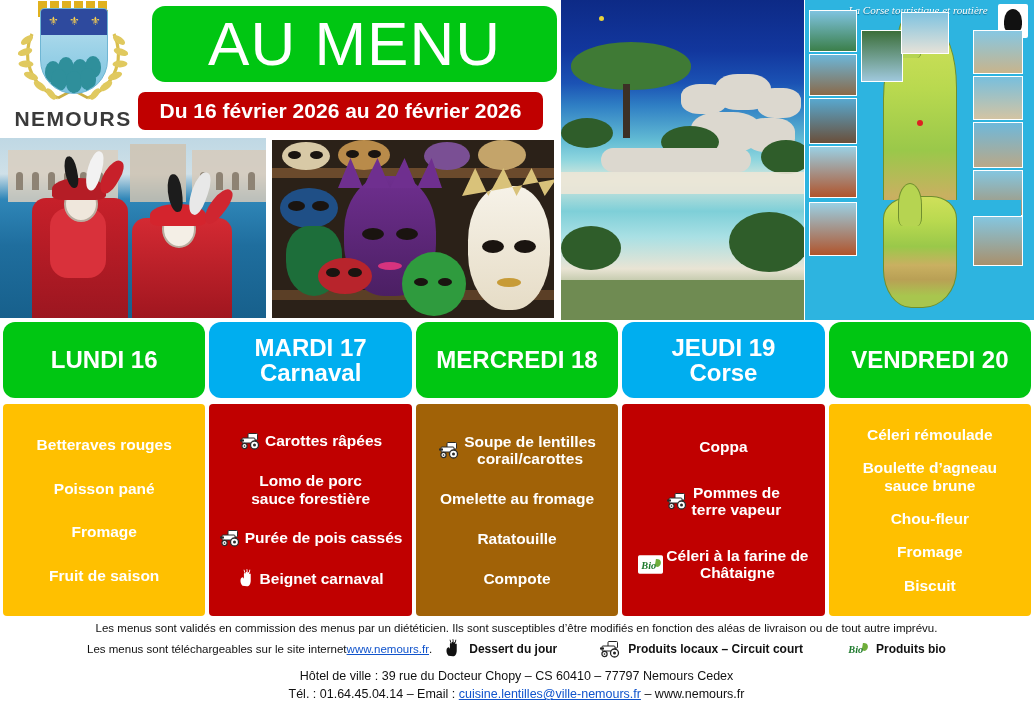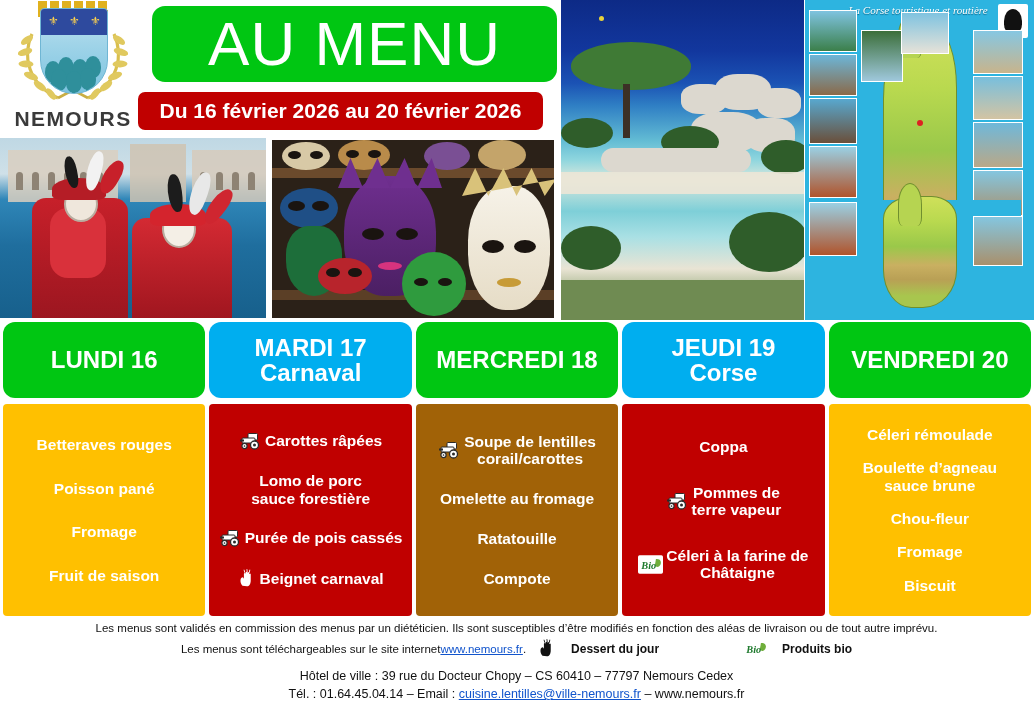--- a/index.html
+++ b/index.html
@@ -117,21 +117,21 @@
   .ico-bio{width:25px;height:19px;flex:none;}
   .ico-hand{width:19px;height:19px;flex:none;}
 
   
   .footer{position:absolute;left:0;top:618px;width:1033px;height:97px;
     color:#111;text-align:center;}
   .f-line1{font-size:11.5px;margin-top:4px;}
   .f-legend{display:flex;align-items:center;justify-content:center;gap:0;
     font-size:11.5px;margin-top:5px;}
   .f-legend .lbl{font-weight:bold;font-size:12px;}
-  .f-legend .grp{display:flex;align-items:center;gap:14px;}
+  .f-legend .grp{display:flex;align-items:center;gap:6px;}
   .f-addr{font-size:12.5px;margin-top:9px;line-height:1.45;}
   a.link{color:#1154cc;text-decoration:underline;}
   .legend-text{font-size:11.5px;}
 </style>
 </head>
 <body>
 
 <div class="page">
 
   <div class="topband">
@@ -474,20 +474,32 @@
       <span class="legend-text">.</span>
       <span style="width:12px"></span>
       <span class="grp">
         <svg class="ico-hand" viewBox="0 0 34 34">
             <path d="M8 30 C3 24 4 16 7 15 C9 14.4 10 16 10.6 18 L10.6 8.5 C10.6 6.5 13.6 6.5 13.6 8.5 L13.6 16 L13.6 6.5 C13.6 4.4 16.7 4.4 16.7 6.5 L16.7 16 L16.7 7 C16.7 5 19.8 5 19.8 7 L19.8 16 L19.8 9.5 C19.8 7.6 22.8 7.6 22.8 9.5 L22.8 20 C22.8 27 20 31 16 31 Z" fill="#111"></path>
             <path d="M11 2 L12 6 M16 1 L16.5 5 M21 2 L20.4 6" stroke="#111" stroke-width="1.6" stroke-linecap="round"></path>
           </svg>
         <span class="lbl">Dessert du jour</span>
       </span>
       <span style="width:42px"></span>
+      <span class="grp">
+        <svg class="ico-tractor" viewBox="0 0 46 36">
+            <rect x="18" y="3" width="19" height="13" rx="2" fill="#fff" stroke="#222" stroke-width="2"></rect>
+            <rect x="6" y="12" width="26" height="10" rx="2" fill="#fff" stroke="#222" stroke-width="2"></rect>
+            <rect x="2" y="15" width="8" height="4" fill="#222"></rect>
+            <circle cx="31" cy="26" r="8" fill="#fff" stroke="#222" stroke-width="2.6"></circle>
+            <circle cx="31" cy="26" r="3" fill="#222"></circle>
+            <circle cx="11" cy="28" r="5.2" fill="#fff" stroke="#222" stroke-width="2.4"></circle>
+            <circle cx="11" cy="28" r="1.7" fill="#222"></circle>
+          </svg>
+        <span class="lbl">Produits locaux – Circuit court</span>
+      </span>
       <span style="width:42px"></span>
       <span class="grp">
         <svg class="ico-bio" viewBox="0 0 46 34">
             <rect x="0" y="0" width="46" height="34" rx="3" fill="#ffffff"></rect>
             <path d="M33 7 C41 6 44 12 41 18 C38 23 33 22 31 19" fill="#6fae3a"></path>
             <text x="6" y="25" font-family="Liberation Serif, serif" font-style="italic" font-weight="bold" font-size="19" fill="#1f7a2e">Bio</text>
           </svg>
         <span class="lbl">Produits bio</span>
       </span>
     </div>

